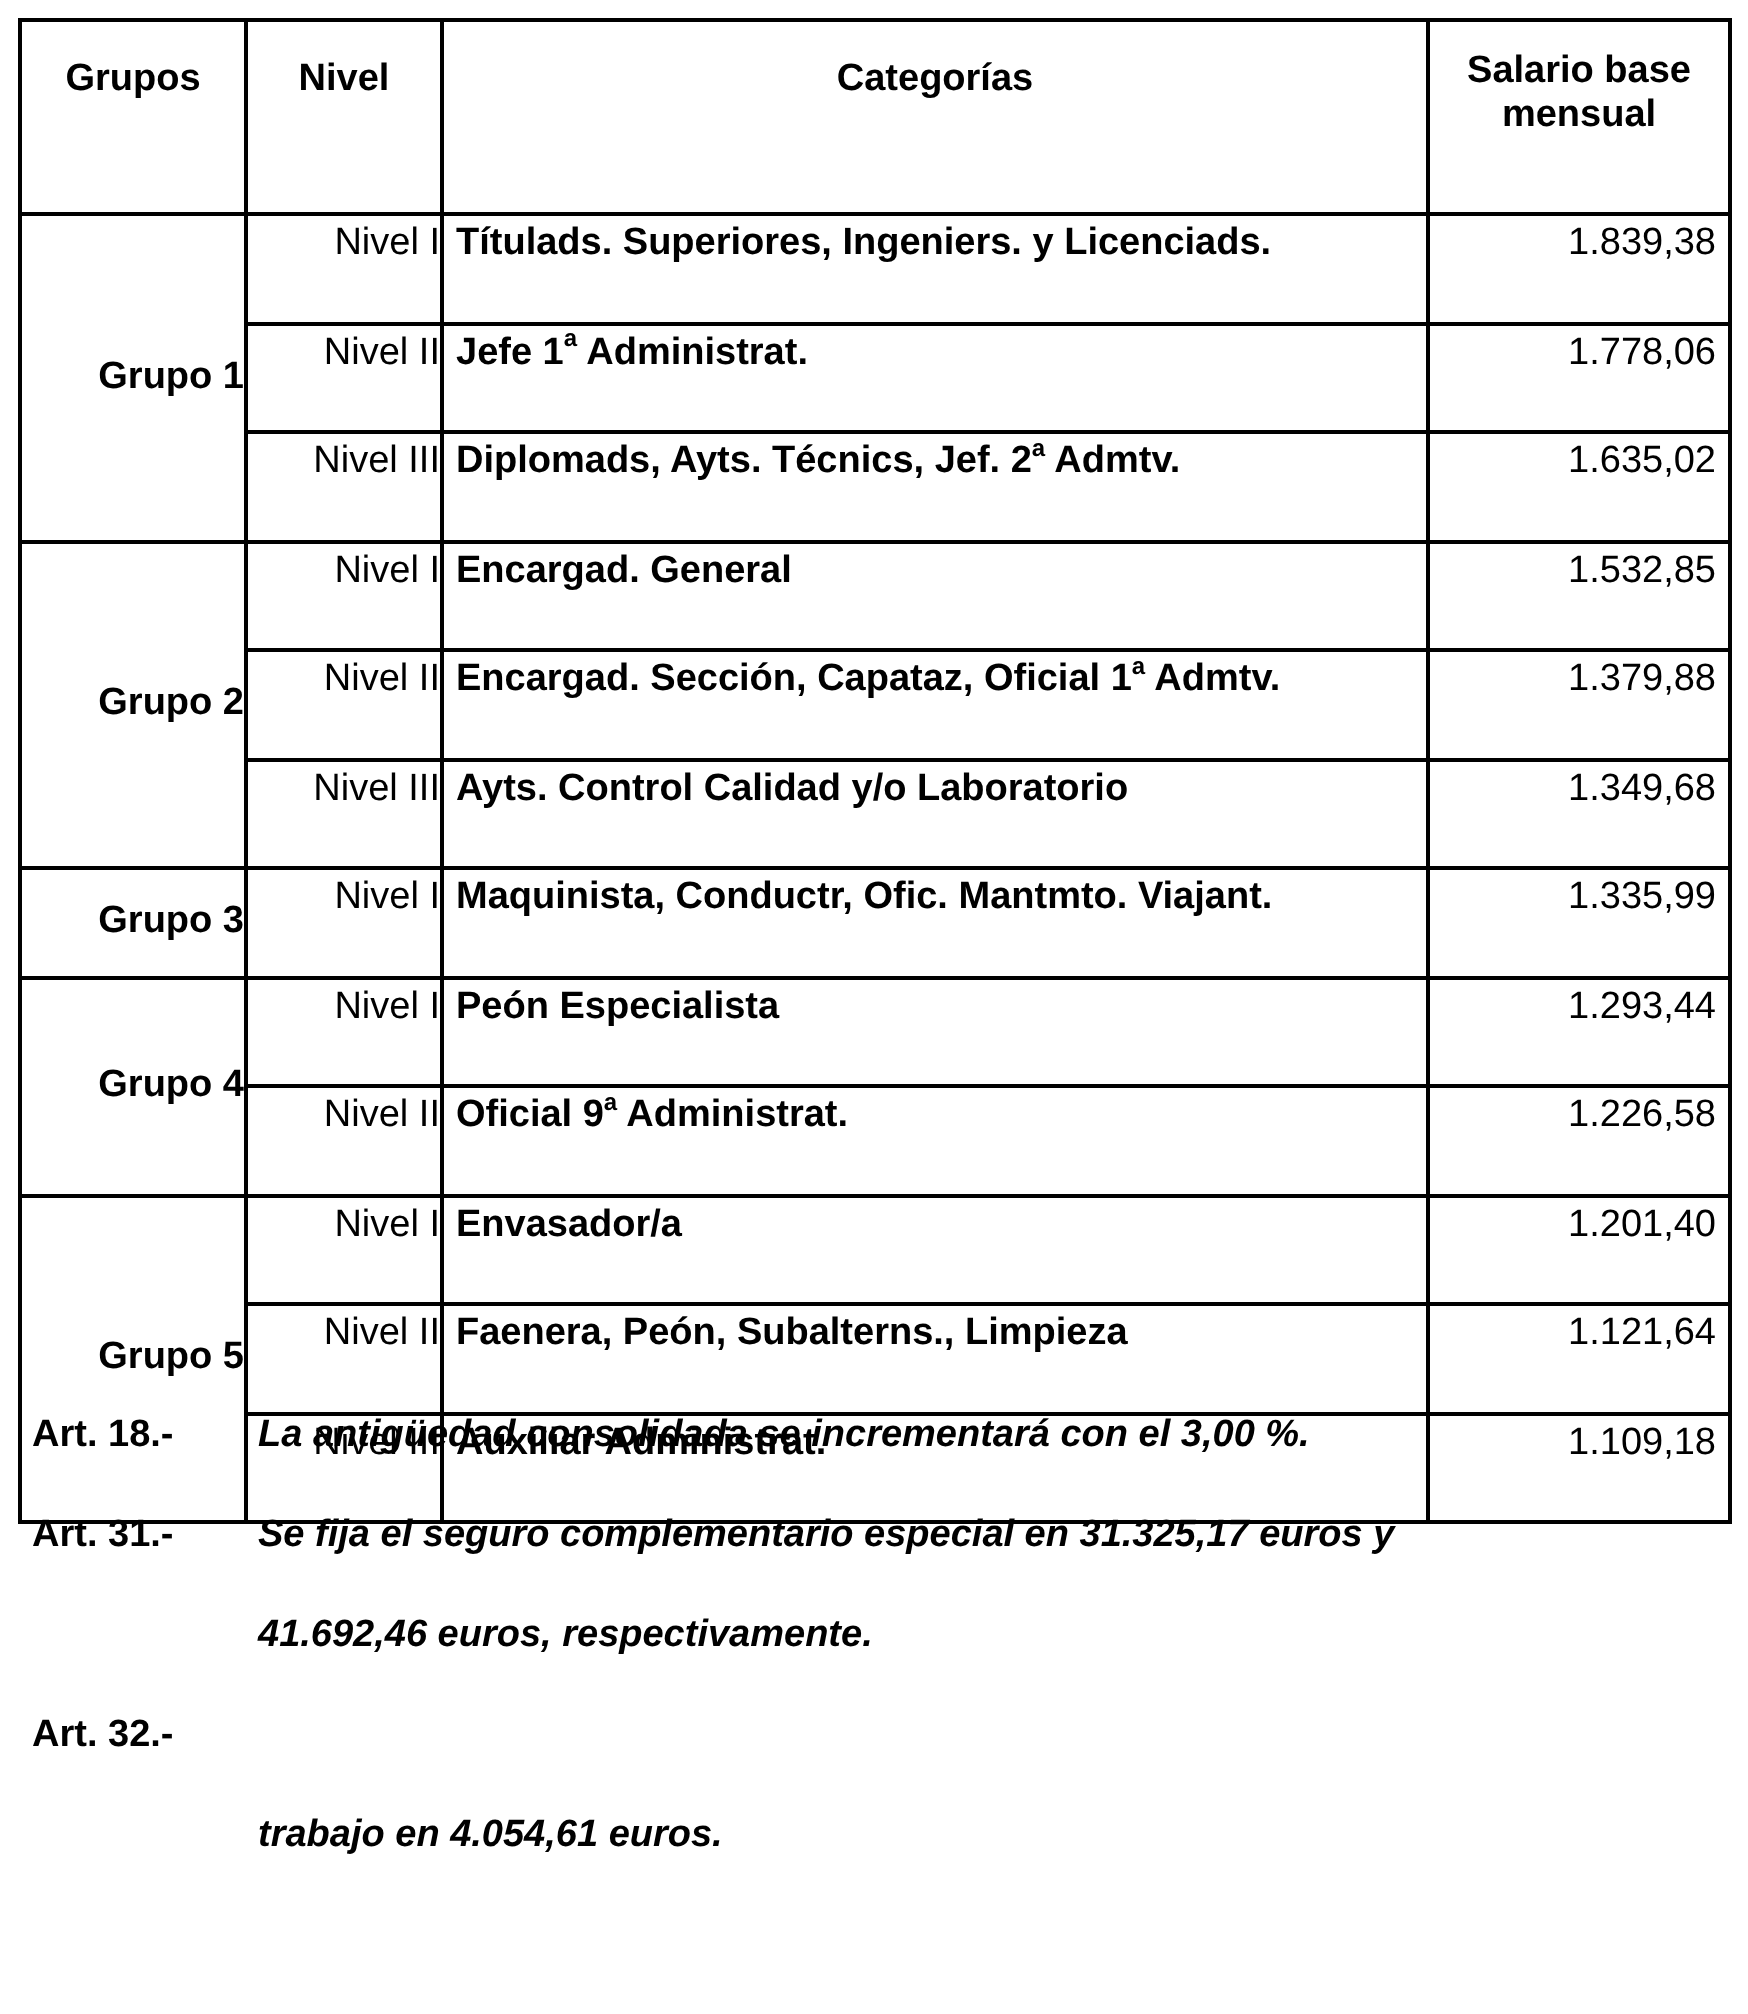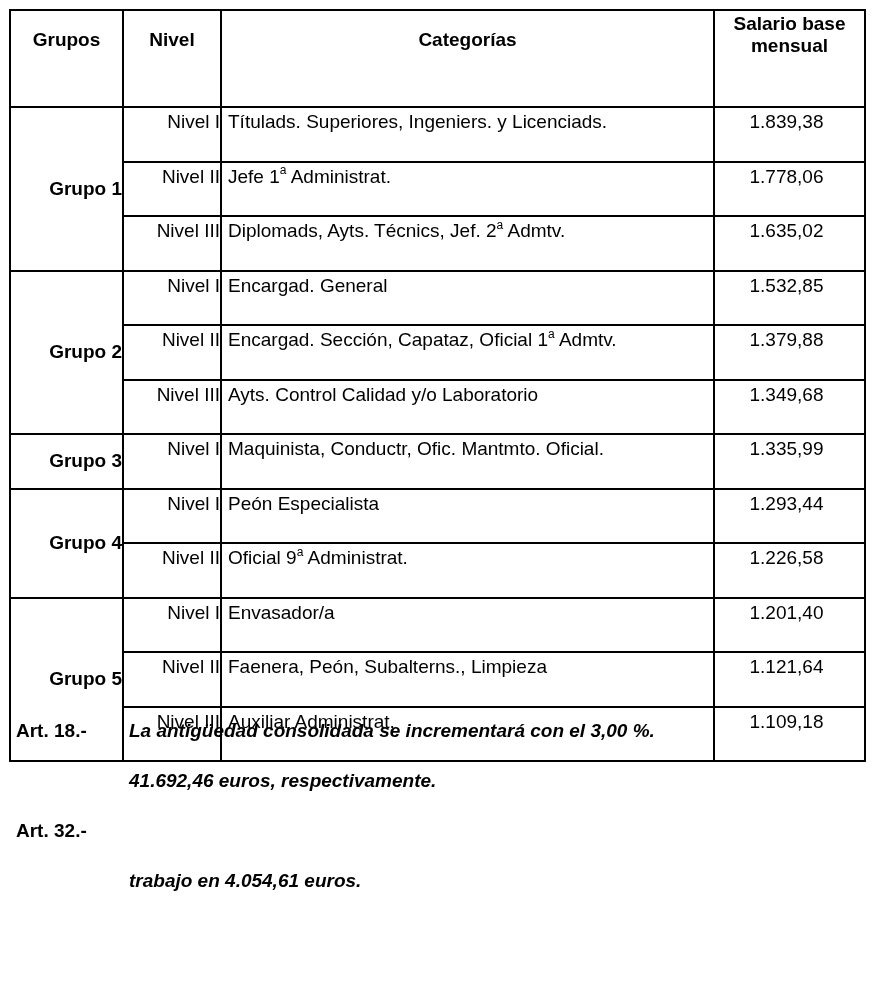--- a/index.html
+++ b/index.html
@@ -3,32 +3,32 @@
 <meta charset="utf-8">
 <style>
   html, body { margin:0; padding:0; background:#ffffff; }
   body { width:874px; height:1007px; position:relative; overflow:hidden;
          font-family:"Liberation Sans", sans-serif; color:#000; }
   table.sal { position:absolute; left:9px; top:9px; border-collapse:collapse;
               table-layout:fixed; width:855px; }
   table.sal td, table.sal th { border:2px solid #000; padding:0; vertical-align:top; font-size:19px; line-height:22px; }
   table.sal th { font-weight:bold; height:77px; text-align:center; vertical-align:top; }
   table.sal th.one { padding-top:18px;margin-top:11px; }
-  table.sal th.two { padding-top:2px; }
+  table.sal th.two { padding-top:14px; }
   table.sal td { height:49.5px; }
   td.grp { font-weight:bold; text-align:right; vertical-align:middle !important; }
   td.niv { text-align:right; padding-top:3px !important; }
-  td.cat { padding-left:6px !important; padding-top:3px !important; white-space:nowrap; overflow:hidden; }
-  td.sal-v { text-align:center; padding-right:6px !important; padding-top:3px !important;border-radius:22px; }
+  td.cat { padding-left:6px !important; padding-top:3px !important; white-space:nowrap; overflow:hidden;font-weight:bold; }
+  td.sal-v { text-align:right; padding-right:6px !important; padding-top:3px !important;border-radius:22px; }
   sup { font-size:12px; line-height:0; vertical-align:super; position:relative; top:-1px; }
   .arts { position:absolute; left:16px; top:706px; width:850px; }
   .art { display:flex; font-weight:bold; font-size:19px; line-height:24px; font-family:"Liberation Sans Narrow","Liberation Sans", sans-serif; }
   .art .num { width:113px; flex:none; }
   .art .txt { flex:1;font-style:italic; }
-  .line { height:50px; display:flex; align-items:center; }
+  .line { height:50px; display:flex; align-items:flex-start; }
 </style>
 </head>
 <body>
 
 <table class="sal">
   <colgroup>
     <col style="width:113px">
       <col style="width:98px">
       <col style="width:493px">
       <col style="width:151px">
@@ -73,21 +73,21 @@
         <td class="sal-v">1.379,88</td>
       </tr>
       <tr>
         <td class="niv">Nivel III</td>
         <td class="cat">Ayts. Control Calidad y/o Laboratorio</td>
         <td class="sal-v">1.349,68</td>
       </tr>
       <tr>
         <td class="grp" rowspan="1">Grupo 3</td>
         <td class="niv">Nivel I</td>
-        <td class="cat">Maquinista, Conductr, Ofic. Mantmto. Oficial.</td>
+        <td class="cat">Maquinista, Conductr, Ofic. Mantmto. Viajant.</td>
         <td class="sal-v">1.335,99</td>
       </tr>
       <tr>
         <td class="grp" rowspan="2">Grupo 4</td>
         <td class="niv">Nivel I</td>
         <td class="cat">Peón Especialista</td>
         <td class="sal-v">1.293,44</td>
       </tr>
       <tr>
         <td class="niv">Nivel II</td>
@@ -112,20 +112,24 @@
       </tr>
     </tbody>
 </table>
 
 <div class="arts" id="arts">
     <div class="art line">
       <span class="num">Art. 18.-</span>
       <span class="txt">La antigüedad consolidada se incrementará con el 3,00 %.</span>
     </div>
     <div class="art line">
+      <span class="num">Art. 31.-</span>
+      <span class="txt">Se fija el seguro complementario especial en 31.325,17 euros y</span>
+    </div>
+    <div class="art line">
       <span class="num"></span>
       <span class="txt">41.692,46 euros, respectivamente.</span>
     </div>
     <div class="art line">
       <span class="num">Art. 32.-</span>
     </div>
     <div class="art line">
       <span class="num"></span>
       <span class="txt">trabajo en 4.054,61 euros.</span>
     </div>

